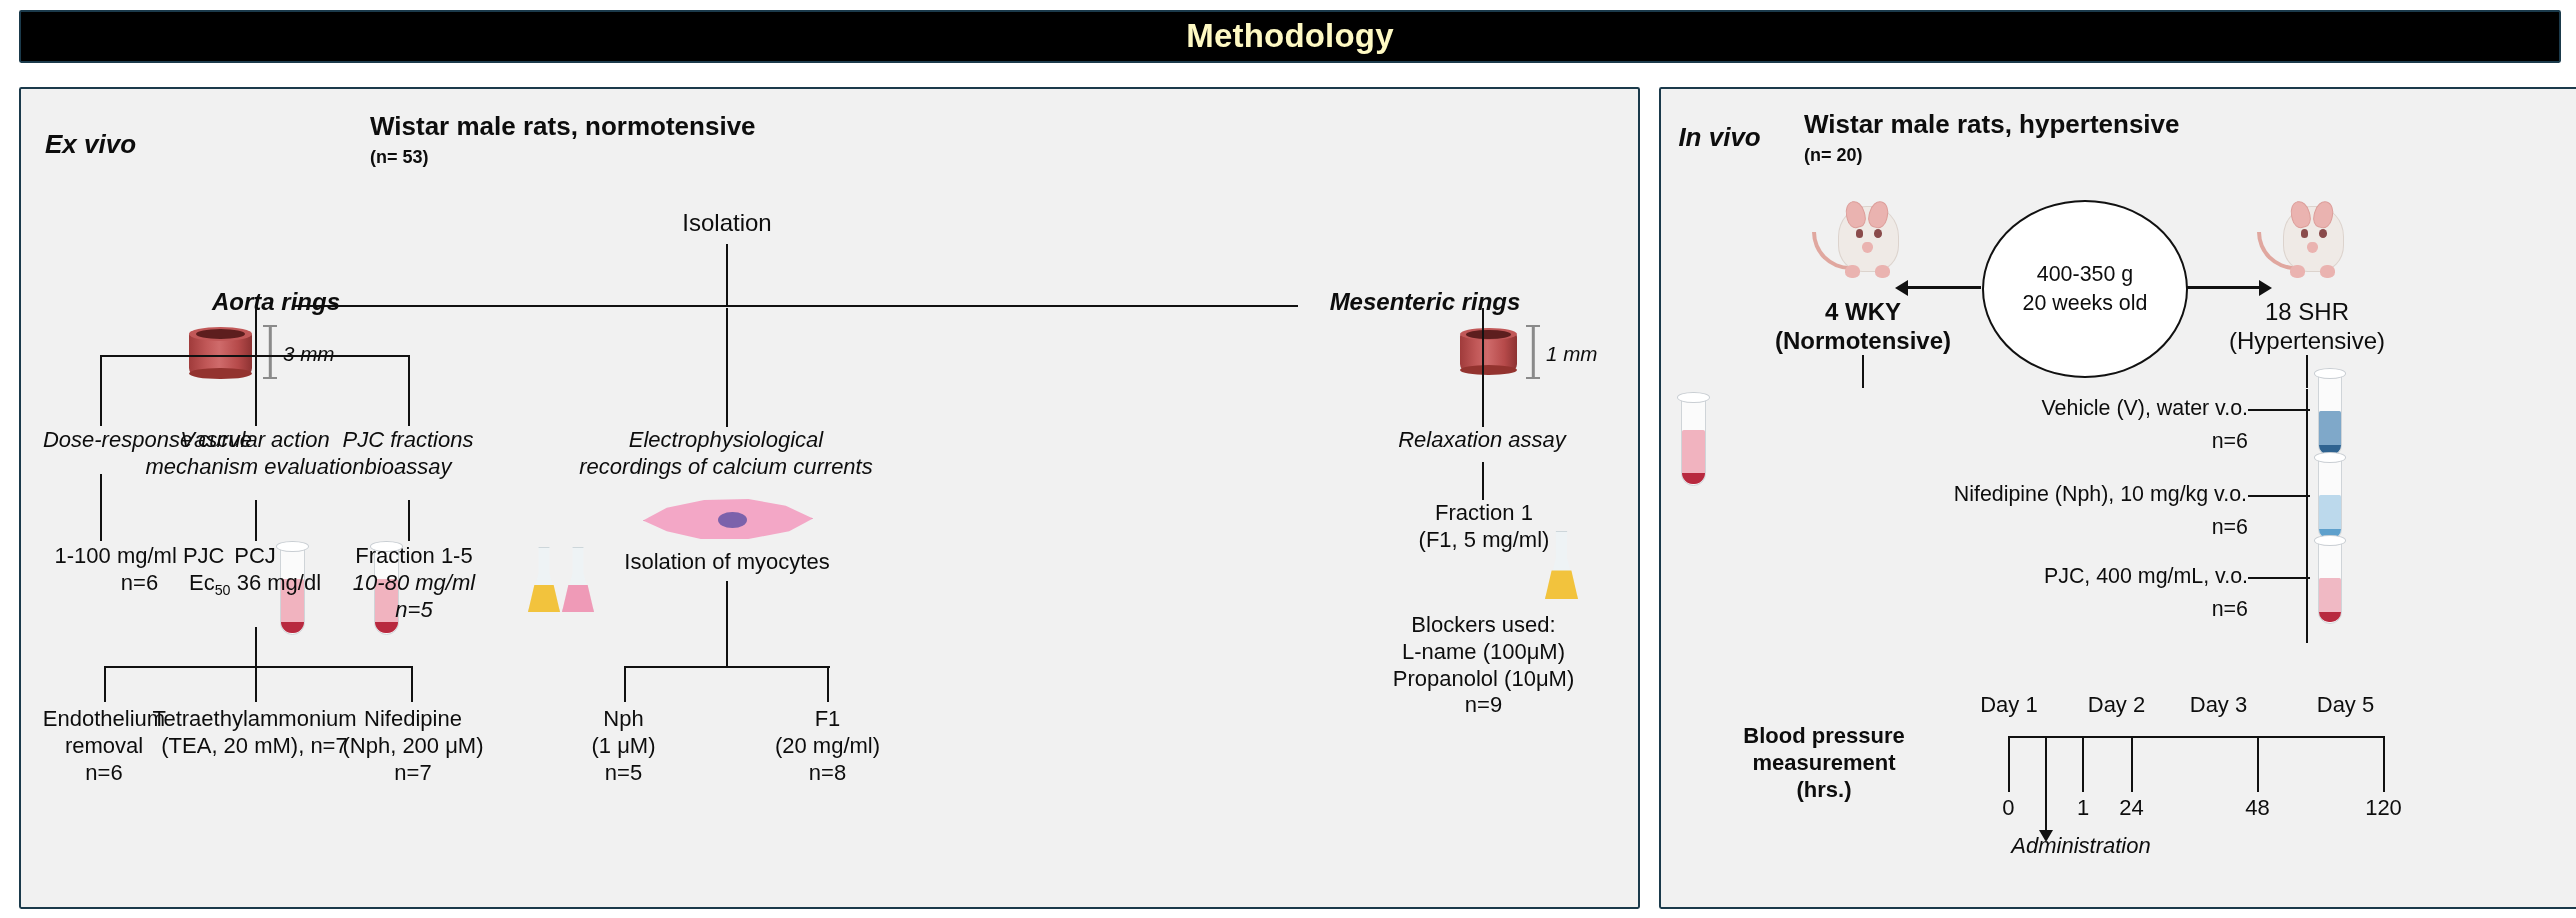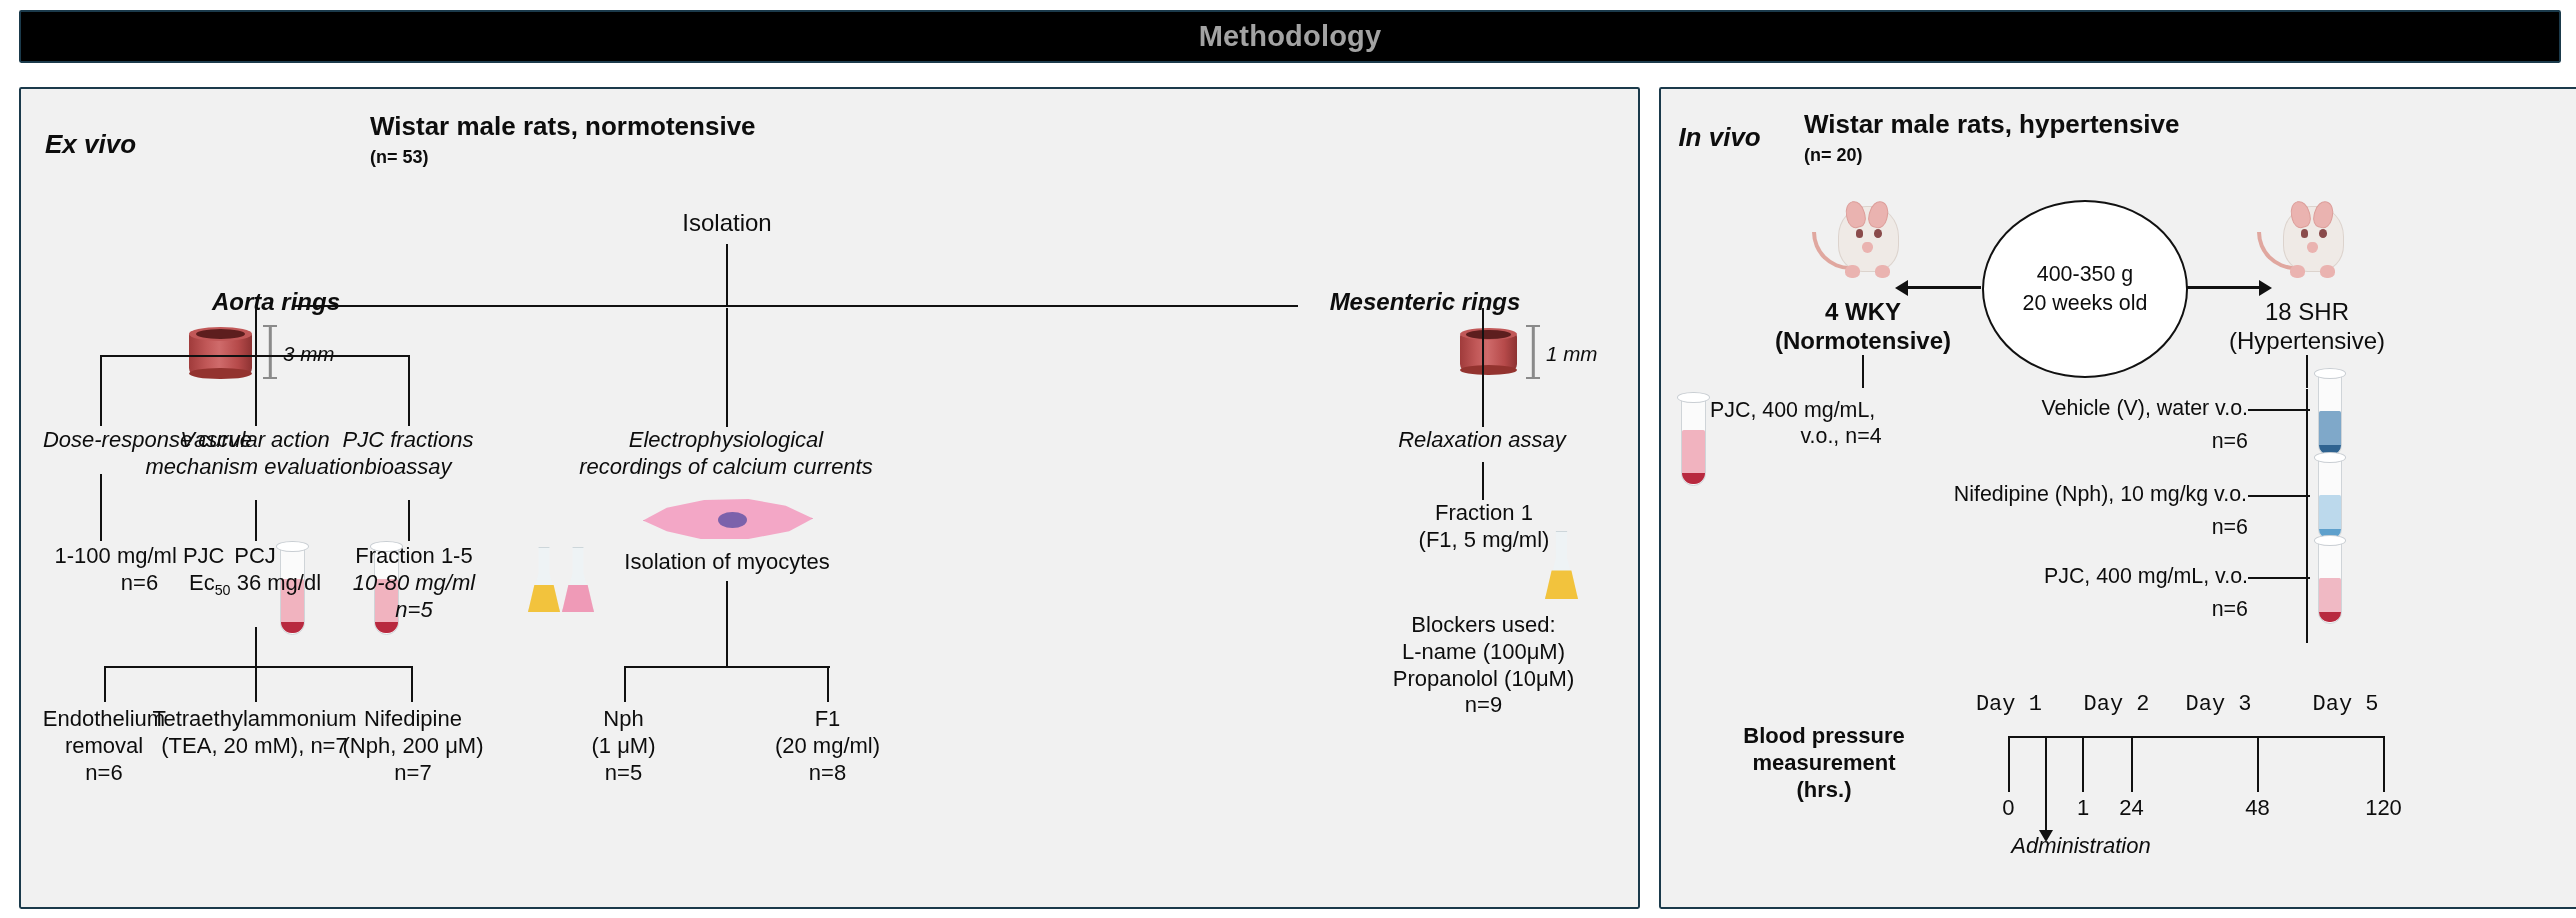--- a/index.html
+++ b/index.html
@@ -3,21 +3,21 @@
 <meta charset="utf-8">
 <style>
   html,body{margin:0;padding:0;background:#ffffff;}
   body{width:2576px;height:918px;position:relative;
        font-family:"Liberation Sans", sans-serif;color:#0d0d0d;overflow:hidden;}
 
   
   #title-bar{position:absolute;left:19px;top:9.5px;width:2538px;height:49px;
              background:#000000;border:2.4px solid #1b3a4b;border-radius:2.4px;
              display:flex;align-items:center;justify-content:center;}
-  #title-bar .t{color:#a3a3a3;font-size:29px;font-weight:bold;letter-spacing:0.2px;}
+  #title-bar .t{color:#fef9c3;font-size:33px;font-weight:bold;letter-spacing:0.2px;}
 
   
   .panel{position:absolute;background:#f1f1f1;border:2.4px solid #1b3a4b;border-radius:2.4px;}
   #panel-exvivo{left:19px;top:87px;width:1617px;height:818px;}
   #panel-invivo{left:1659px;top:87px;width:898px;height:818px;padding-left:24px;}
 
   .panel-tag{position:absolute;font-size:26px;font-weight:bold;font-style:italic;}
   .hdr{position:absolute;text-align:left;font-weight:bold;}
   .hdr .h1{font-size:26px;line-height:1.05;}
   .hdr .h2{font-size:18px;margin-top:7.1px;}
@@ -109,21 +109,21 @@
 
   
   #weight-oval{position:absolute;background:#ffffff;border:2.4px solid #111111;border-radius:50%;
      display:flex;flex-direction:column;align-items:center;justify-content:center;}
   #weight-oval div{font-size:21.4px;line-height:1.35;white-space:nowrap;}
 
   
   #timeline{position:absolute;}
   .tick{position:absolute;width:2.4px;background:#111;}
   .tl-num{position:absolute;font-size:22px;text-align:center;}
-  .tl-day{position:absolute;font-size:22px;text-align:center;white-space:nowrap;font-family:Liberation Mono, monospace;}
+  .tl-day{position:absolute;font-size:22px;text-align:center;white-space:nowrap;}
 </style>
 </head>
 <body>
 
 <div id="title-bar">
   <span class="t">Methodology</span>
 </div>
 
 <div class="panel" id="panel-exvivo">
 
@@ -351,24 +351,20 @@
     <div>(Hypertensive)</div>
   </div>
 
   <div class="ln vl" style="left:201px;top:266px;height:33px;"></div>
   <div class="tube" style="left:16px;top:303px;width:33px;height:94px;">
     <div class="glass"></div>
       <div class="lip"></div>
     <div class="fluid" style="height:58%;background:#f1b3bf;"></div>
     <div class="dreg" style="background:#b8293f;"></div>
   </div>
-  <div class="node f27" style="left:49px;top:308px;width:262px;white-space:normal;text-align:left;">
-    <div>PJC, 400 mg/mL,</div>
-    <div style="text-align:center;">v.o., n=4</div>
-  </div>
 
   <div class="ln vl" style="left:645px;top:266px;height:33px;"></div>
   <div class="ln vl" style="left:645px;top:300px;height:254px;"></div>
 
   <div class="ln hl" style="left:587px;top:320px;width:62px;"></div>
   <div class="node f27" style="left:222px;top:306px;width:365px;text-align:right;">Vehicle (V), water v.o.</div>
   <div class="node f27" style="left:476px;top:339px;width:111px;text-align:right;">n=6</div>
   <div class="tube" style="left:653px;top:279px;width:32px;height:89px;">
     <div class="glass"></div>
       <div class="lip"></div>

